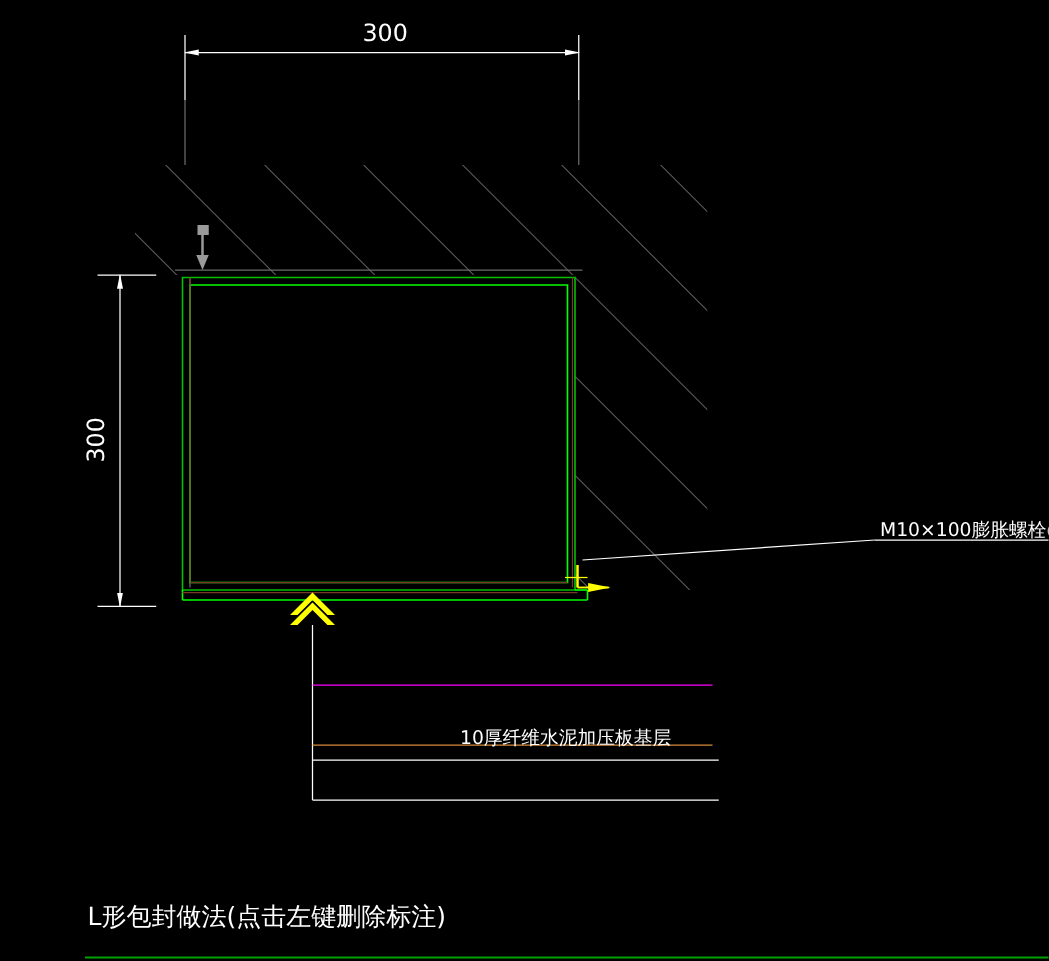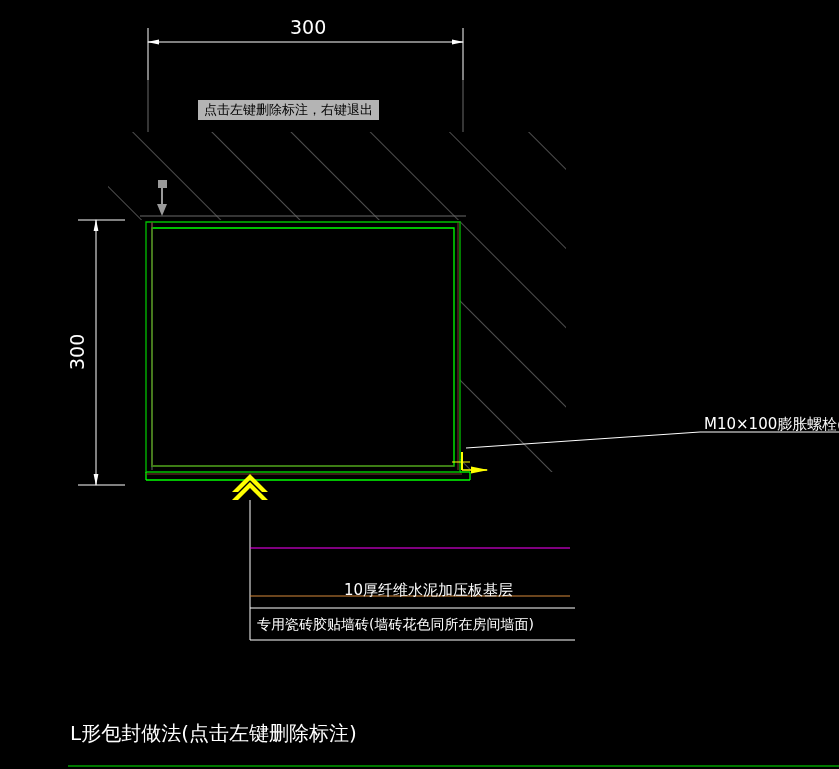--- a/index.html
+++ b/index.html
@@ -151,24 +151,22 @@
 
     <g>
       <line x1="68" y1="766" x2="839" y2="766" stroke="#00a000" stroke-width="1.5"></line>
     </g>
   </svg>
 
   <div class="cadtext t-white" style="left:290px; top:18px; font-size:19px;">300</div>
 
   <div class="cadtext t-white vert" style="left:68px; top:370px; font-size:19px;">300</div>
 
-  <div class="tooltip" style="left:198px; top:100px;">点击左键删除标注，右键退出</div>
 
   <div class="cadtext t-white" style="left:704px; top:417px; font-size:15px;">M10×100膨胀螺栓@800</div>
 
 
-  <div class="cadtext t-white" style="left:344px; top:583px; font-size:15px;">10厚纤维水泥加压板基层</div>
+  <div class="cadtext t-white" style="left:368px; top:583px; font-size:15px;">10厚纤维水泥加压板基层</div>
 
-  <div class="cadtext t-white" style="left:257px; top:617px; font-size:14px;">专用瓷砖胶贴墙砖(墙砖花色同所在房间墙面)</div>
 
   <div class="cadtext t-white" style="left:70px; top:723px; font-size:20px;">L形包封做法(点击左键删除标注)</div>
 
 </div>
 
 </body></html>

